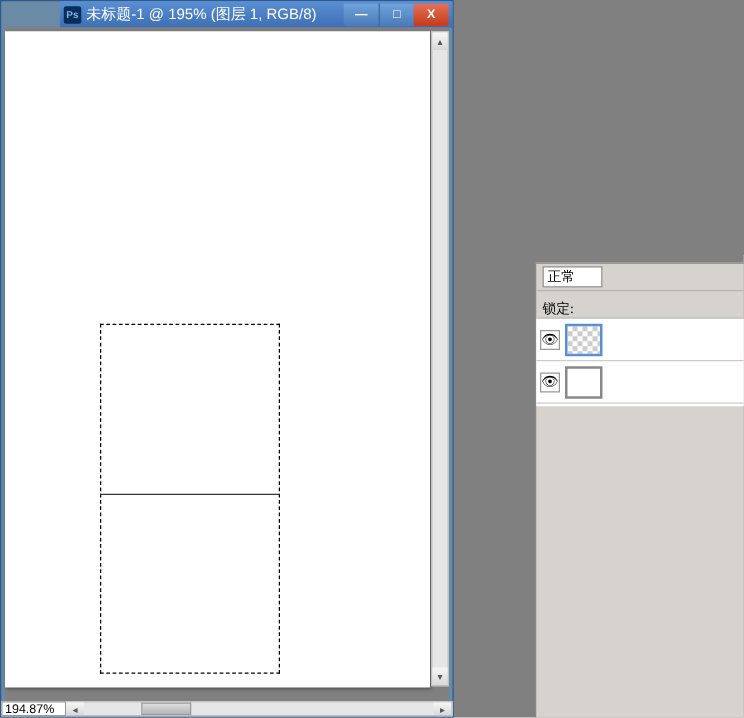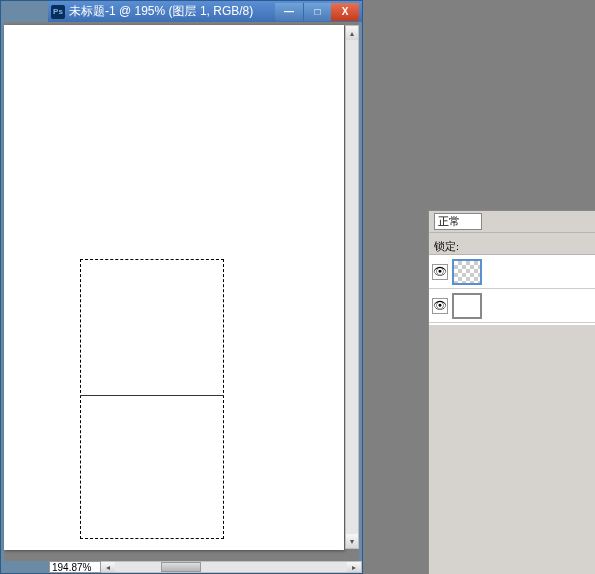--- a/index.html
+++ b/index.html
@@ -119,21 +119,20 @@
     .vscroll .arrow-down { position: absolute; bottom: 0; left: 0; right: 0; }
     .statusbar {
       position: absolute;
       bottom: 0;
       left: 0;
       right: 0;
       height: 12px;
       background: #e6e6e6;
       display: flex;
       align-items: flex-start;
-      margin-left: 48px;
     }
     .zoom-box {
       width: 52px;
       height: 12px;
       background: #fff;
       border: 1px solid #999;
       font-size: 10px;
       padding: 0 2px;
       display: flex;
       align-items: center;

